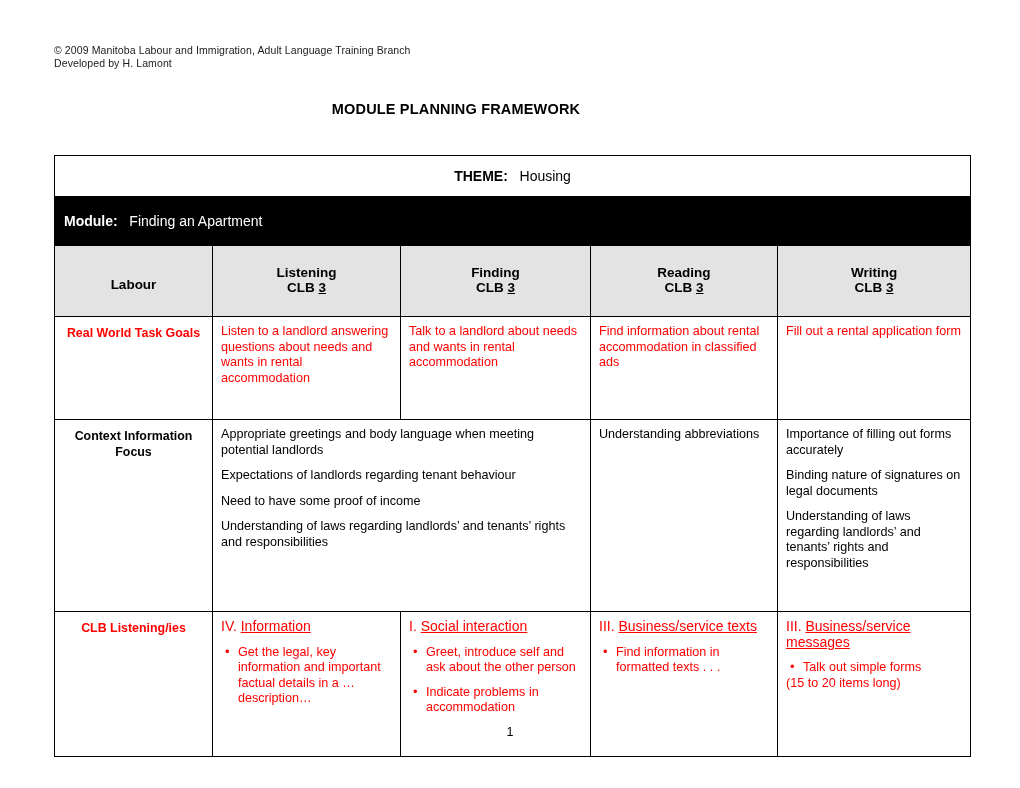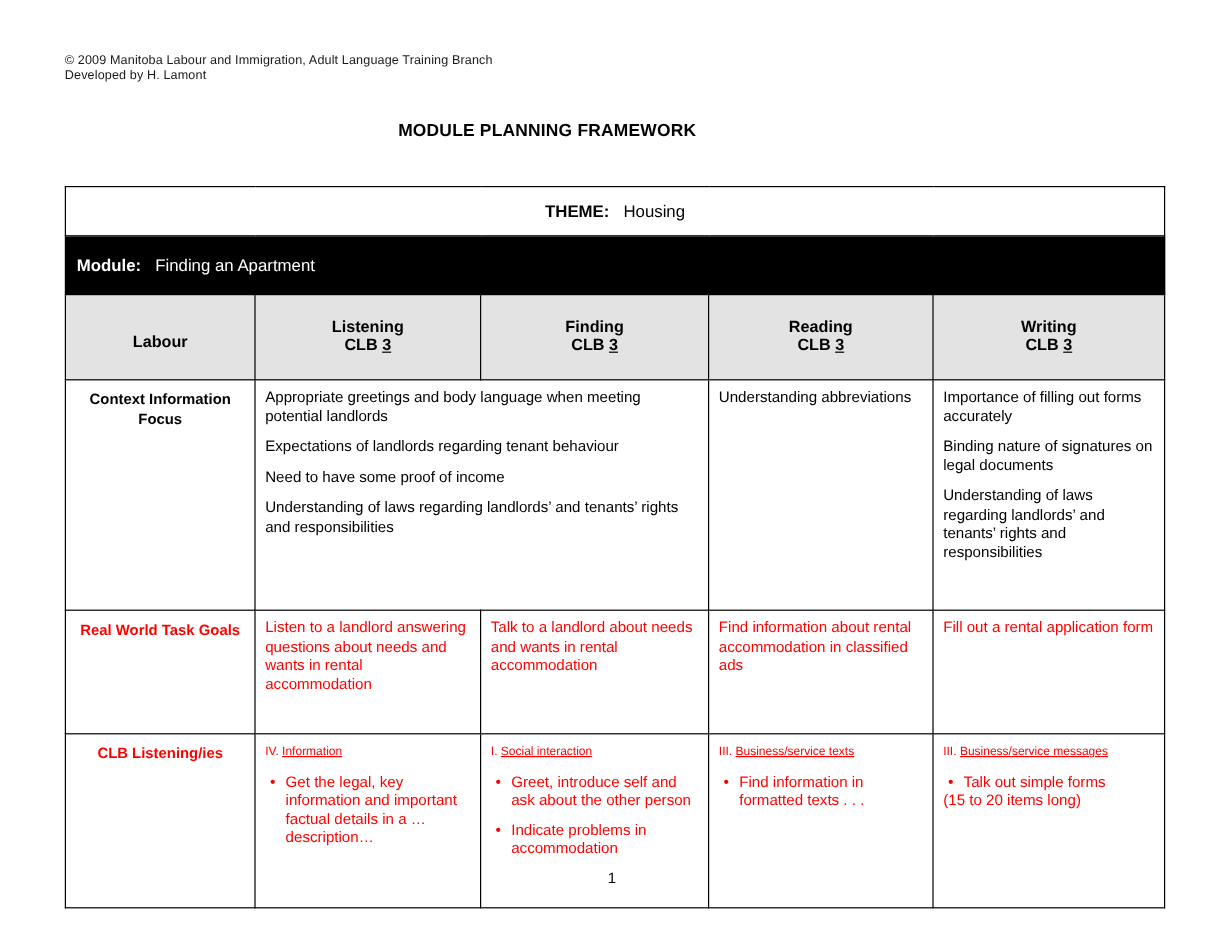--- a/index.html
+++ b/index.html
@@ -115,21 +115,21 @@
     font-size: 12.6px;
     line-height: 15.5px;
     padding: 7px 7px 7px 8px !important;
   }
   .content.red { color: #ff0000; }
   .content p { margin: 0 0 10px 0; }
   .content p:last-child { margin-bottom: 0; }
 
   .comp-head {
     margin: 0 0 9px 0;
-    font-size: 10px;
+    font-size: 14px;
   }
   .comp-head .u { text-decoration: underline; }
 
   ul.bullets {
     margin: 0;
     padding: 0 0 0 17px;
     list-style: none;
   }
   ul.bullets li {
     position: relative;
@@ -211,46 +211,46 @@
           <span class="skill-name">Reading</span>
           <span class="clb"><span>CLB </span><span class="num">3</span></span>
         </td>
         <td class="hdr-cell">
           <span class="skill-name">Writing</span>
           <span class="clb"><span>CLB </span><span class="num">3</span></span>
         </td>
       </tr>
 
       <tr>
+        <td class="rowlabel red" style="height:86px">Real World Task Goals</td>
+        <td class="content red">Listen to a landlord answering questions about needs and wants in rental accommodation</td>
+        <td class="content red">Talk to a landlord about needs and wants in rental accommodation</td>
+        <td class="content red">Find information about rental accommodation in classified ads</td>
+        <td class="content red">Fill out a rental application form</td>
+      </tr>
+
+      <tr>
         <td class="rowlabel" style="height:175px">Context Information Focus</td>
         <td class="content" colspan="2">
           <p>Appropriate greetings and body language when meeting potential landlords</p>
           <p>Expectations of landlords regarding tenant behaviour</p>
           <p>Need to have some proof of income</p>
           <p>Understanding of laws regarding landlords’ and tenants’ rights and responsibilities</p>
         </td>
         <td class="content">
           <p>Understanding abbreviations</p>
         </td>
         <td class="content">
           <p>Importance of filling out forms accurately</p>
           <p>Binding nature of signatures on legal documents</p>
           <p>Understanding of laws regarding landlords’ and tenants’ rights and responsibilities</p>
         </td>
       </tr>
 
       <tr>
-        <td class="rowlabel red" style="height:86px">Real World Task Goals</td>
-        <td class="content red">Listen to a landlord answering questions about needs and wants in rental accommodation</td>
-        <td class="content red">Talk to a landlord about needs and wants in rental accommodation</td>
-        <td class="content red">Find information about rental accommodation in classified ads</td>
-        <td class="content red">Fill out a rental application form</td>
-      </tr>
-
-      <tr>
         <td class="rowlabel red" style="height:128px">CLB Listening/ies</td>
 
         <td class="content red">
           <p class="comp-head"><span>IV.</span> <span class="u">Information</span></p>
           <ul class="bullets">
             <li>Get the legal, key information and important factual details in a …description…</li>
           </ul>
         </td>
 
         <td class="content red">

